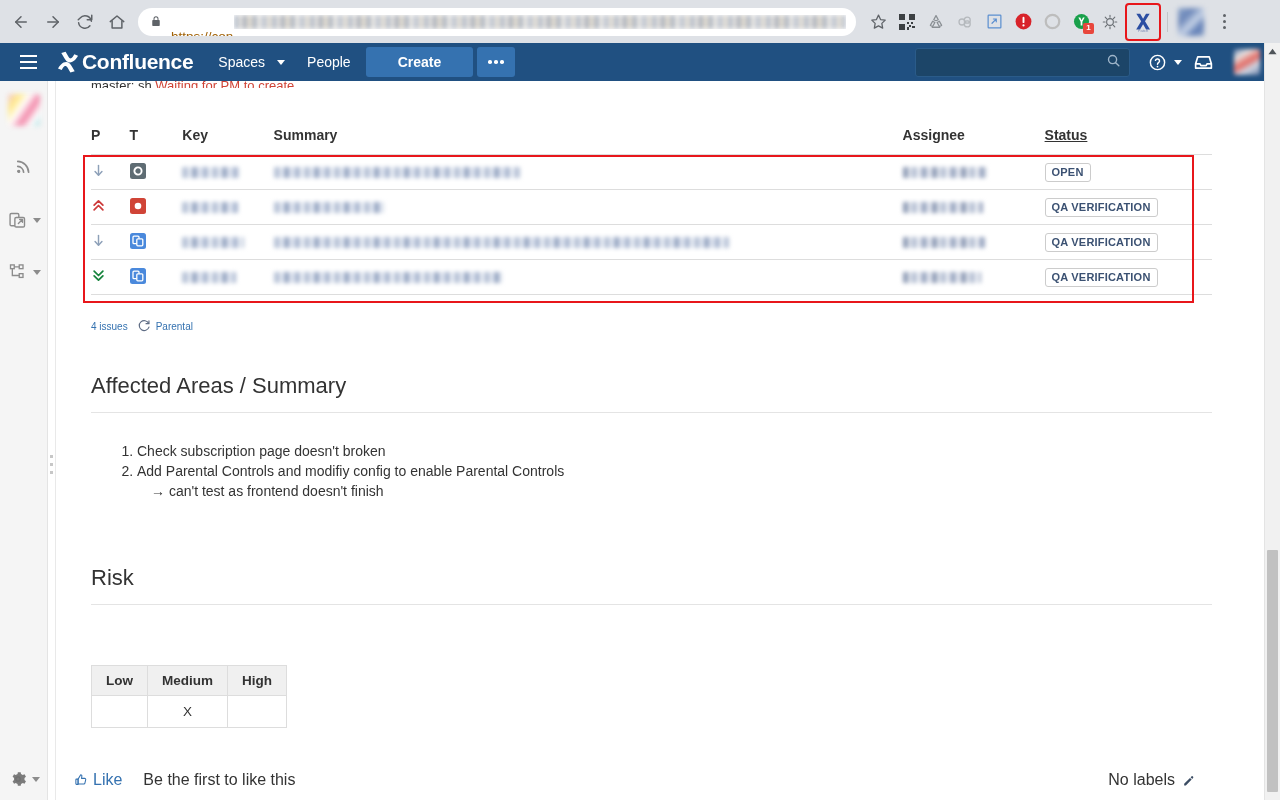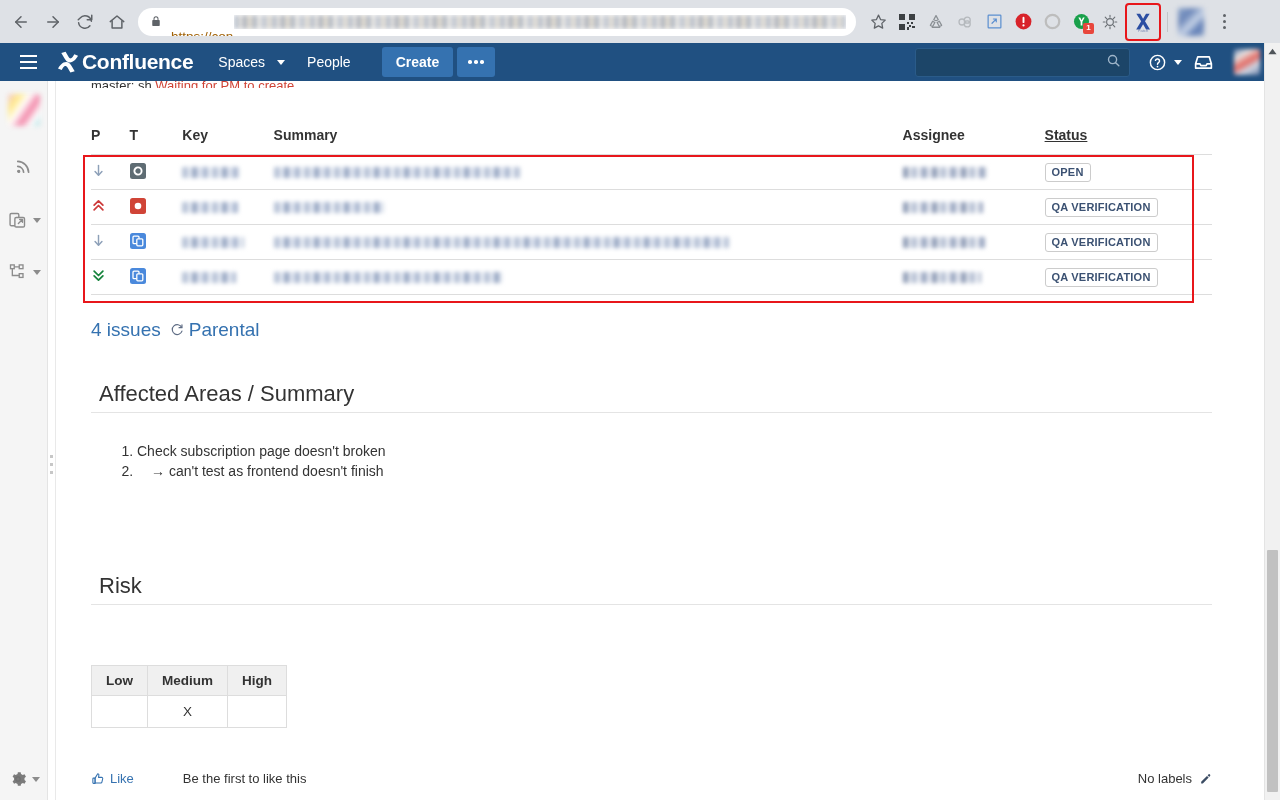--- a/index.html
+++ b/index.html
@@ -136,22 +136,22 @@
   .caret-down {
     width: 0; height: 0;
     border-left: 4px solid transparent;
     border-right: 4px solid transparent;
     border-top: 5px solid currentColor;
     display: inline-block;
   }
   #create-btn {
     background: #3572b0; color: #fff;
     font-size: 14px; font-weight: bold;
-    padding: 7px 14px; border-radius: 3px;
-    margin-left: 20px;
+    padding: 7px 32px; border-radius: 3px;
+    margin-left: 4px;
   }
   #more-btn {
     background: #3572b0; color: #fff;
     padding: 7px 11px; border-radius: 3px;
     margin-left: 4px;
     display: flex; align-items: center; gap: 2.5px;
     height: 30px;
   }
   #more-btn i { width: 3.5px; height: 3.5px; background: #fff; border-radius: 50%; display:block; }
 
@@ -318,29 +318,29 @@
     top: 155px; left: 83px;
     width: 1111px; height: 148px;
     border: 2.5px solid #e8161b;
     pointer-events: none;
     z-index: 5;
   }
 
   #issues-footer {
     position: absolute; top: 238px; left: 34px;
     display: flex; align-items: center; gap: 9px;
-    font-size: 19px;
+    font-size: 10px;
   }
   #issues-footer a { color: #3572b0; text-decoration: none; }
   #refresh-link { display: flex; align-items: center; gap: 5px; }
 
   h2.section-head {
     position: absolute; left: 34px;
     font-size: 22px; font-weight: normal;
-    color: #333; margin: 8px;
+    color: #333; margin: 0;
     font-family: "Liberation Sans", sans-serif;
     text-align: center;
   }
   .section-rule {
     position: absolute; left: 34px;
     width: 1121px; height: 1px; background: #e4e4e4;
   }
   #head-affected { top: 292px; }
   #rule-affected { top: 331px; }
   #head-risk { top: 484px; }
@@ -365,24 +365,24 @@
     font-weight: bold; color: #333;
     padding: 7px 14px; text-align: center;
   }
   #risk-table td {
     border: 1px solid #ddd;
     padding: 7px 14px; text-align: center; height: 32px;
     color: #333;
   }
 
   #page-footer {
-    position: absolute; top: 690px; left: 34px;
+    position: absolute; top: 690px; left: 17px;
     width: 1121px;
     display: flex; align-items: center;
-    font-size: 13px; color: #333; gap: 28px;
+    font-size: 16px; color: #333;
   }
   #like-btn { display: flex; align-items: center; gap: 5px; color: #3572b0; }
   #like-note { margin-left: 21px; color: #333; }
   #labels-area { margin-left: auto; display: flex; align-items: center; gap: 7px; color: #333; }
 
   
   #scrollbar-track {
     position: absolute; top: 43px; right: 0;
     width: 16px; height: 757px;
     background: #f1f1f1;
@@ -739,20 +739,21 @@
       <span>Parental</span>
     </a>
   </div>
 
   <h2 class="section-head" id="head-affected">Affected Areas / Summary</h2>
   <div class="section-rule" id="rule-affected"></div>
 
   <ol id="affected-list">
     <li><span>Check subscription page doesn't broken</span></li>
     <li>
+      <span>Add Parental Controls and modifiy config to enable Parental Controls</span>
       <span id="affected-sub">→ can't test as frontend doesn't finish</span>
     </li>
   </ol>
 
   <h2 class="section-head" id="head-risk">Risk</h2>
   <div class="section-rule" id="rule-risk"></div>
 
   <table id="risk-table">
     <thead>
       <tr>

